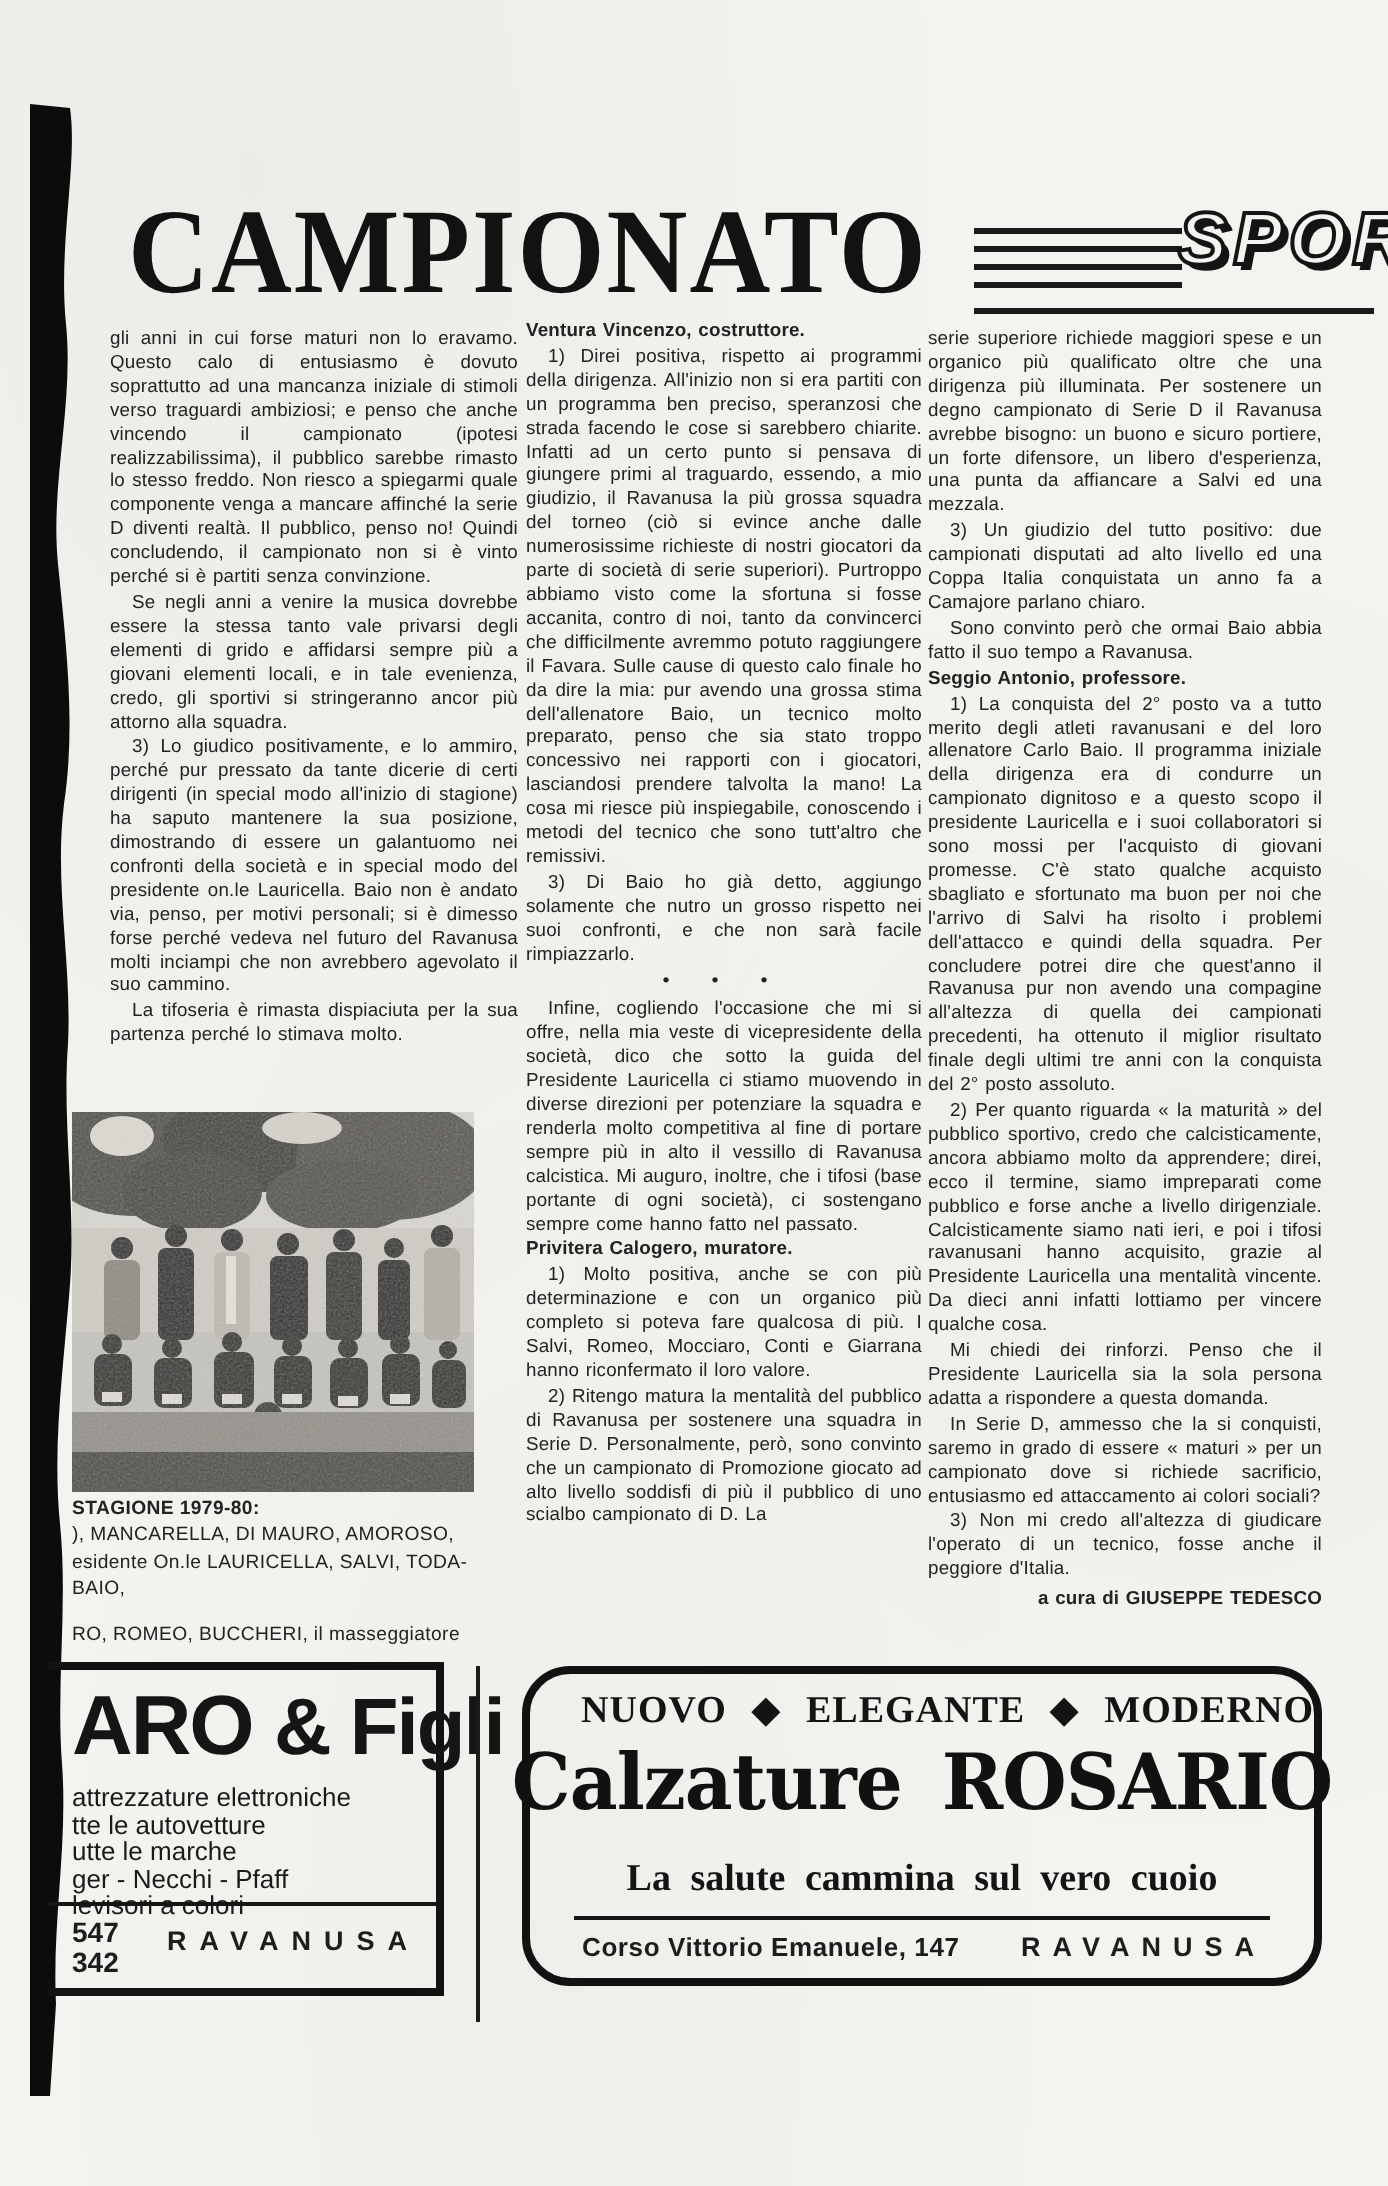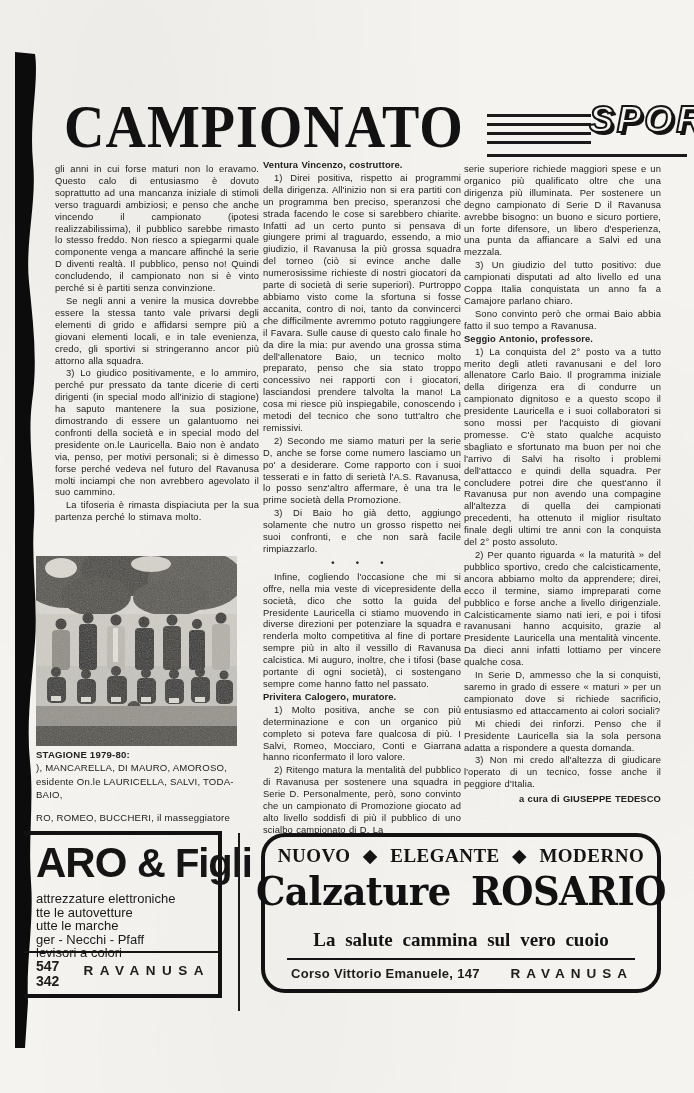--- a/index.html
+++ b/index.html
@@ -51,21 +51,21 @@
   .al-lines{margin-top:5px;font-weight:normal;font-size:13px;line-height:13.6px;
     color:#1a1a1a;white-space:nowrap;}
   .al-rule{position:absolute;left:0;top:116px;width:100%;height:2px;background:#151515;}
   .al-phones{position:absolute;left:12px;top:124px;font-weight:bold;font-size:14px;line-height:15px;}
   .al-city{position:absolute;right:8px;top:128px;font-weight:bold;font-size:13.5px;letter-spacing:6.5px;}
   .ad-divider{position:absolute;left:238px;top:833px;width:2px;height:178px;background:#1b1b1b;}
   
   .ad-right{position:absolute;left:261px;top:833px;width:392px;height:152px;
     border:4.5px solid #121212;border-radius:24px;
     font-family:"Liberation Serif","DejaVu Serif",serif;}
-  .ar-tagline{margin-top:7px;text-align:center;font-weight:bold;font-size:19px;
+  .ar-tagline{margin-top:7px;text-align:right;font-weight:bold;font-size:19px;
     letter-spacing:0.5px;word-spacing:7px;color:#141414;}
   .ar-title{display:flex;justify-content:center;align-items:baseline;gap:20px;
     margin-top:2px;font-family:"DejaVu Serif","Liberation Serif",serif;
     font-weight:bold;font-size:37px;letter-spacing:-0.5px;color:#111;transform:scaleY(1.05);}
   .ar-slogan{margin-top:16px;text-align:center;font-weight:bold;font-size:19px;
     word-spacing:5px;color:#141414;}
   .ar-rule{margin:7px 22px 0 22px;border-top:2px solid #141414;}
   .ar-bottom{display:flex;justify-content:space-between;align-items:flex-start;
     padding:6px 24px 0 26px;font-family:"Liberation Sans",sans-serif;font-weight:bold;}
   .ar-address{font-size:13px;letter-spacing:0.3px;}
@@ -175,38 +175,37 @@
     <div class="cap-bold">STAGIONE 1979-80:</div>
     <div>), MANCARELLA, DI MAURO, AMOROSO,</div>
     <div>esidente On.le LAURICELLA, SALVI, TODA-</div>
     <div>BAIO,</div>
     <div class="cap-gap">RO, ROMEO, BUCCHERI, il masseggiatore</div>
   </div>
 
   <div class="col c2">
     <p class="subhead">Ventura Vincenzo, costruttore.</p>
     <p>1) Direi positiva, rispetto ai programmi della dirigenza. All'inizio non si era partiti con un programma ben preciso, speranzosi che strada facendo le cose si sarebbero chiarite. Infatti ad un certo punto si pensava di giungere primi al traguardo, essendo, a mio giudizio, il Ravanusa la più grossa squadra del torneo (ciò si evince anche dalle numerosissime richieste di nostri giocatori da parte di società di serie superiori). Purtroppo abbiamo visto come la sfortuna si fosse accanita, contro di noi, tanto da convincerci che difficilmente avremmo potuto raggiungere il Favara. Sulle cause di questo calo finale ho da dire la mia: pur avendo una grossa stima dell'allenatore Baio, un tecnico molto preparato, penso che sia stato troppo concessivo nei rapporti con i giocatori, lasciandosi prendere talvolta la mano! La cosa mi riesce più inspiegabile, conoscendo i metodi del tecnico che sono tutt'altro che remissivi.</p>
-    <p>2) Secondo me siamo maturi per la serie D, anche se forse come numero lasciamo un po' a desiderare. Come rapporto con i suoi tesserati e in fatto di serietà l'A.S. Ravanusa, lo posso senz'altro affermare, è una tra le prime società della Promozione.</p>
     <p>3) Di Baio ho già detto, aggiungo solamente che nutro un grosso rispetto nei suoi confronti, e che non sarà facile rimpiazzarlo.</p>
     <p class="sep">• • •</p>
     <p>Infine, cogliendo l'occasione che mi si offre, nella mia veste di vicepresidente della società, dico che sotto la guida del Presidente Lauricella ci stiamo muovendo in diverse direzioni per potenziare la squadra e renderla molto competitiva al fine di portare sempre più in alto il vessillo di Ravanusa calcistica. Mi auguro, inoltre, che i tifosi (base portante di ogni società), ci sostengano sempre come hanno fatto nel passato.</p>
     <p class="subhead">Privitera Calogero, muratore.</p>
     <p>1) Molto positiva, anche se con più determinazione e con un organico più completo si poteva fare qualcosa di più. I Salvi, Romeo, Mocciaro, Conti e Giarrana hanno riconfermato il loro valore.</p>
     <p>2) Ritengo matura la mentalità del pubblico di Ravanusa per sostenere una squadra in Serie D. Personalmente, però, sono convinto che un campionato di Promozione giocato ad alto livello soddisfi di più il pubblico di uno scialbo campionato di D. La</p>
   </div>
 
   <div class="col c3">
     <p class="flush">serie superiore richiede maggiori spese e un organico più qualificato oltre che una dirigenza più illuminata. Per sostenere un degno campionato di Serie D il Ravanusa avrebbe bisogno: un buono e sicuro portiere, un forte difensore, un libero d'esperienza, una punta da affiancare a Salvi ed una mezzala.</p>
     <p>3) Un giudizio del tutto positivo: due campionati disputati ad alto livello ed una Coppa Italia conquistata un anno fa a Camajore parlano chiaro.</p>
     <p>Sono convinto però che ormai Baio abbia fatto il suo tempo a Ravanusa.</p>
     <p class="subhead">Seggio Antonio, professore.</p>
     <p>1) La conquista del 2° posto va a tutto merito degli atleti ravanusani e del loro allenatore Carlo Baio. Il programma iniziale della dirigenza era di condurre un campionato dignitoso e a questo scopo il presidente Lauricella e i suoi collaboratori si sono mossi per l'acquisto di giovani promesse. C'è stato qualche acquisto sbagliato e sfortunato ma buon per noi che l'arrivo di Salvi ha risolto i problemi dell'attacco e quindi della squadra. Per concludere potrei dire che quest'anno il Ravanusa pur non avendo una compagine all'altezza di quella dei campionati precedenti, ha ottenuto il miglior risultato finale degli ultimi tre anni con la conquista del 2° posto assoluto.</p>
     <p>2) Per quanto riguarda « la maturità » del pubblico sportivo, credo che calcisticamente, ancora abbiamo molto da apprendere; direi, ecco il termine, siamo impreparati come pubblico e forse anche a livello dirigenziale. Calcisticamente siamo nati ieri, e poi i tifosi ravanusani hanno acquisito, grazie al Presidente Lauricella una mentalità vincente. Da dieci anni infatti lottiamo per vincere qualche cosa.</p>
+    <p>Mi chiedi dei rinforzi. Penso che il Presidente Lauricella sia la sola persona adatta a rispondere a questa domanda.</p>
     <p>In Serie D, ammesso che la si conquisti, saremo in grado di essere « maturi » per un campionato dove si richiede sacrificio, entusiasmo ed attaccamento ai colori sociali?</p>
-    <p>Mi chiedi dei rinforzi. Penso che il Presidente Lauricella sia la sola persona adatta a rispondere a questa domanda.</p>
     <p>3) Non mi credo all'altezza di giudicare l'operato di un tecnico, fosse anche il peggiore d'Italia.</p>
     <p class="byline">a cura di GIUSEPPE TEDESCO</p>
   </div>
 
   <div class="ad-left">
     <div class="al-title">
       <span>ARO</span>
       <span class="amp">&amp; Figli</span>
     </div>
     <div class="al-lines">

